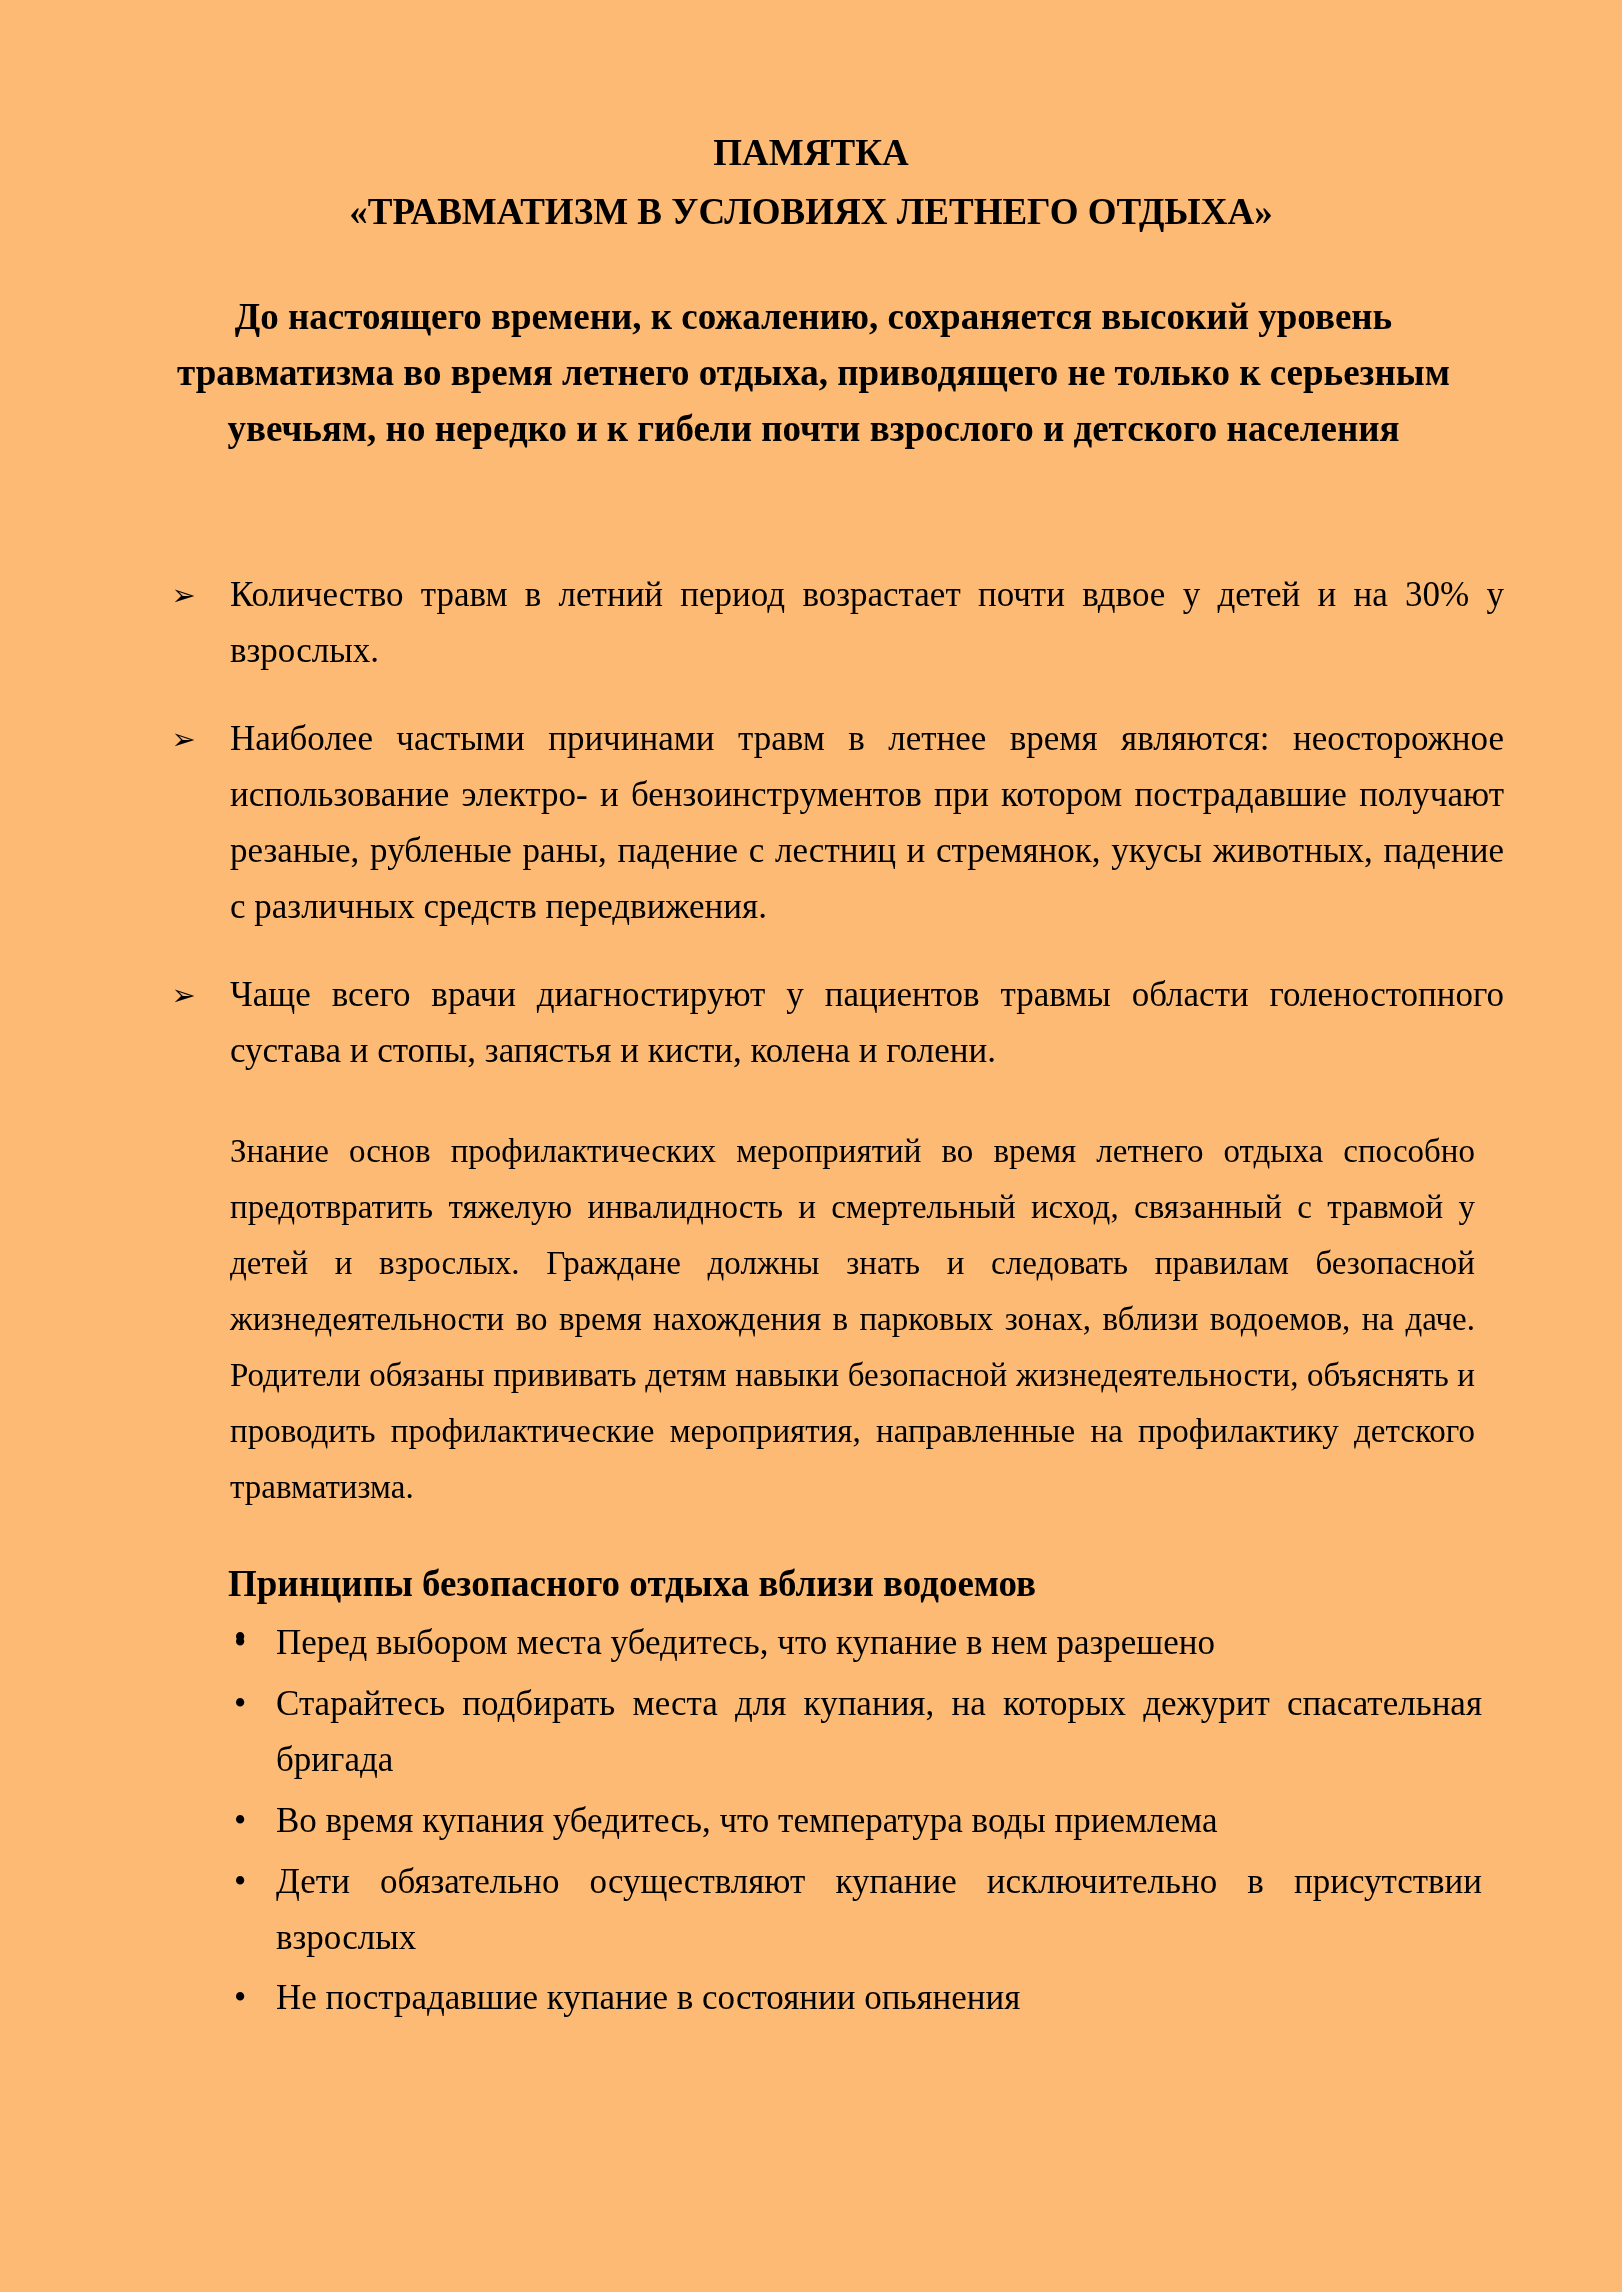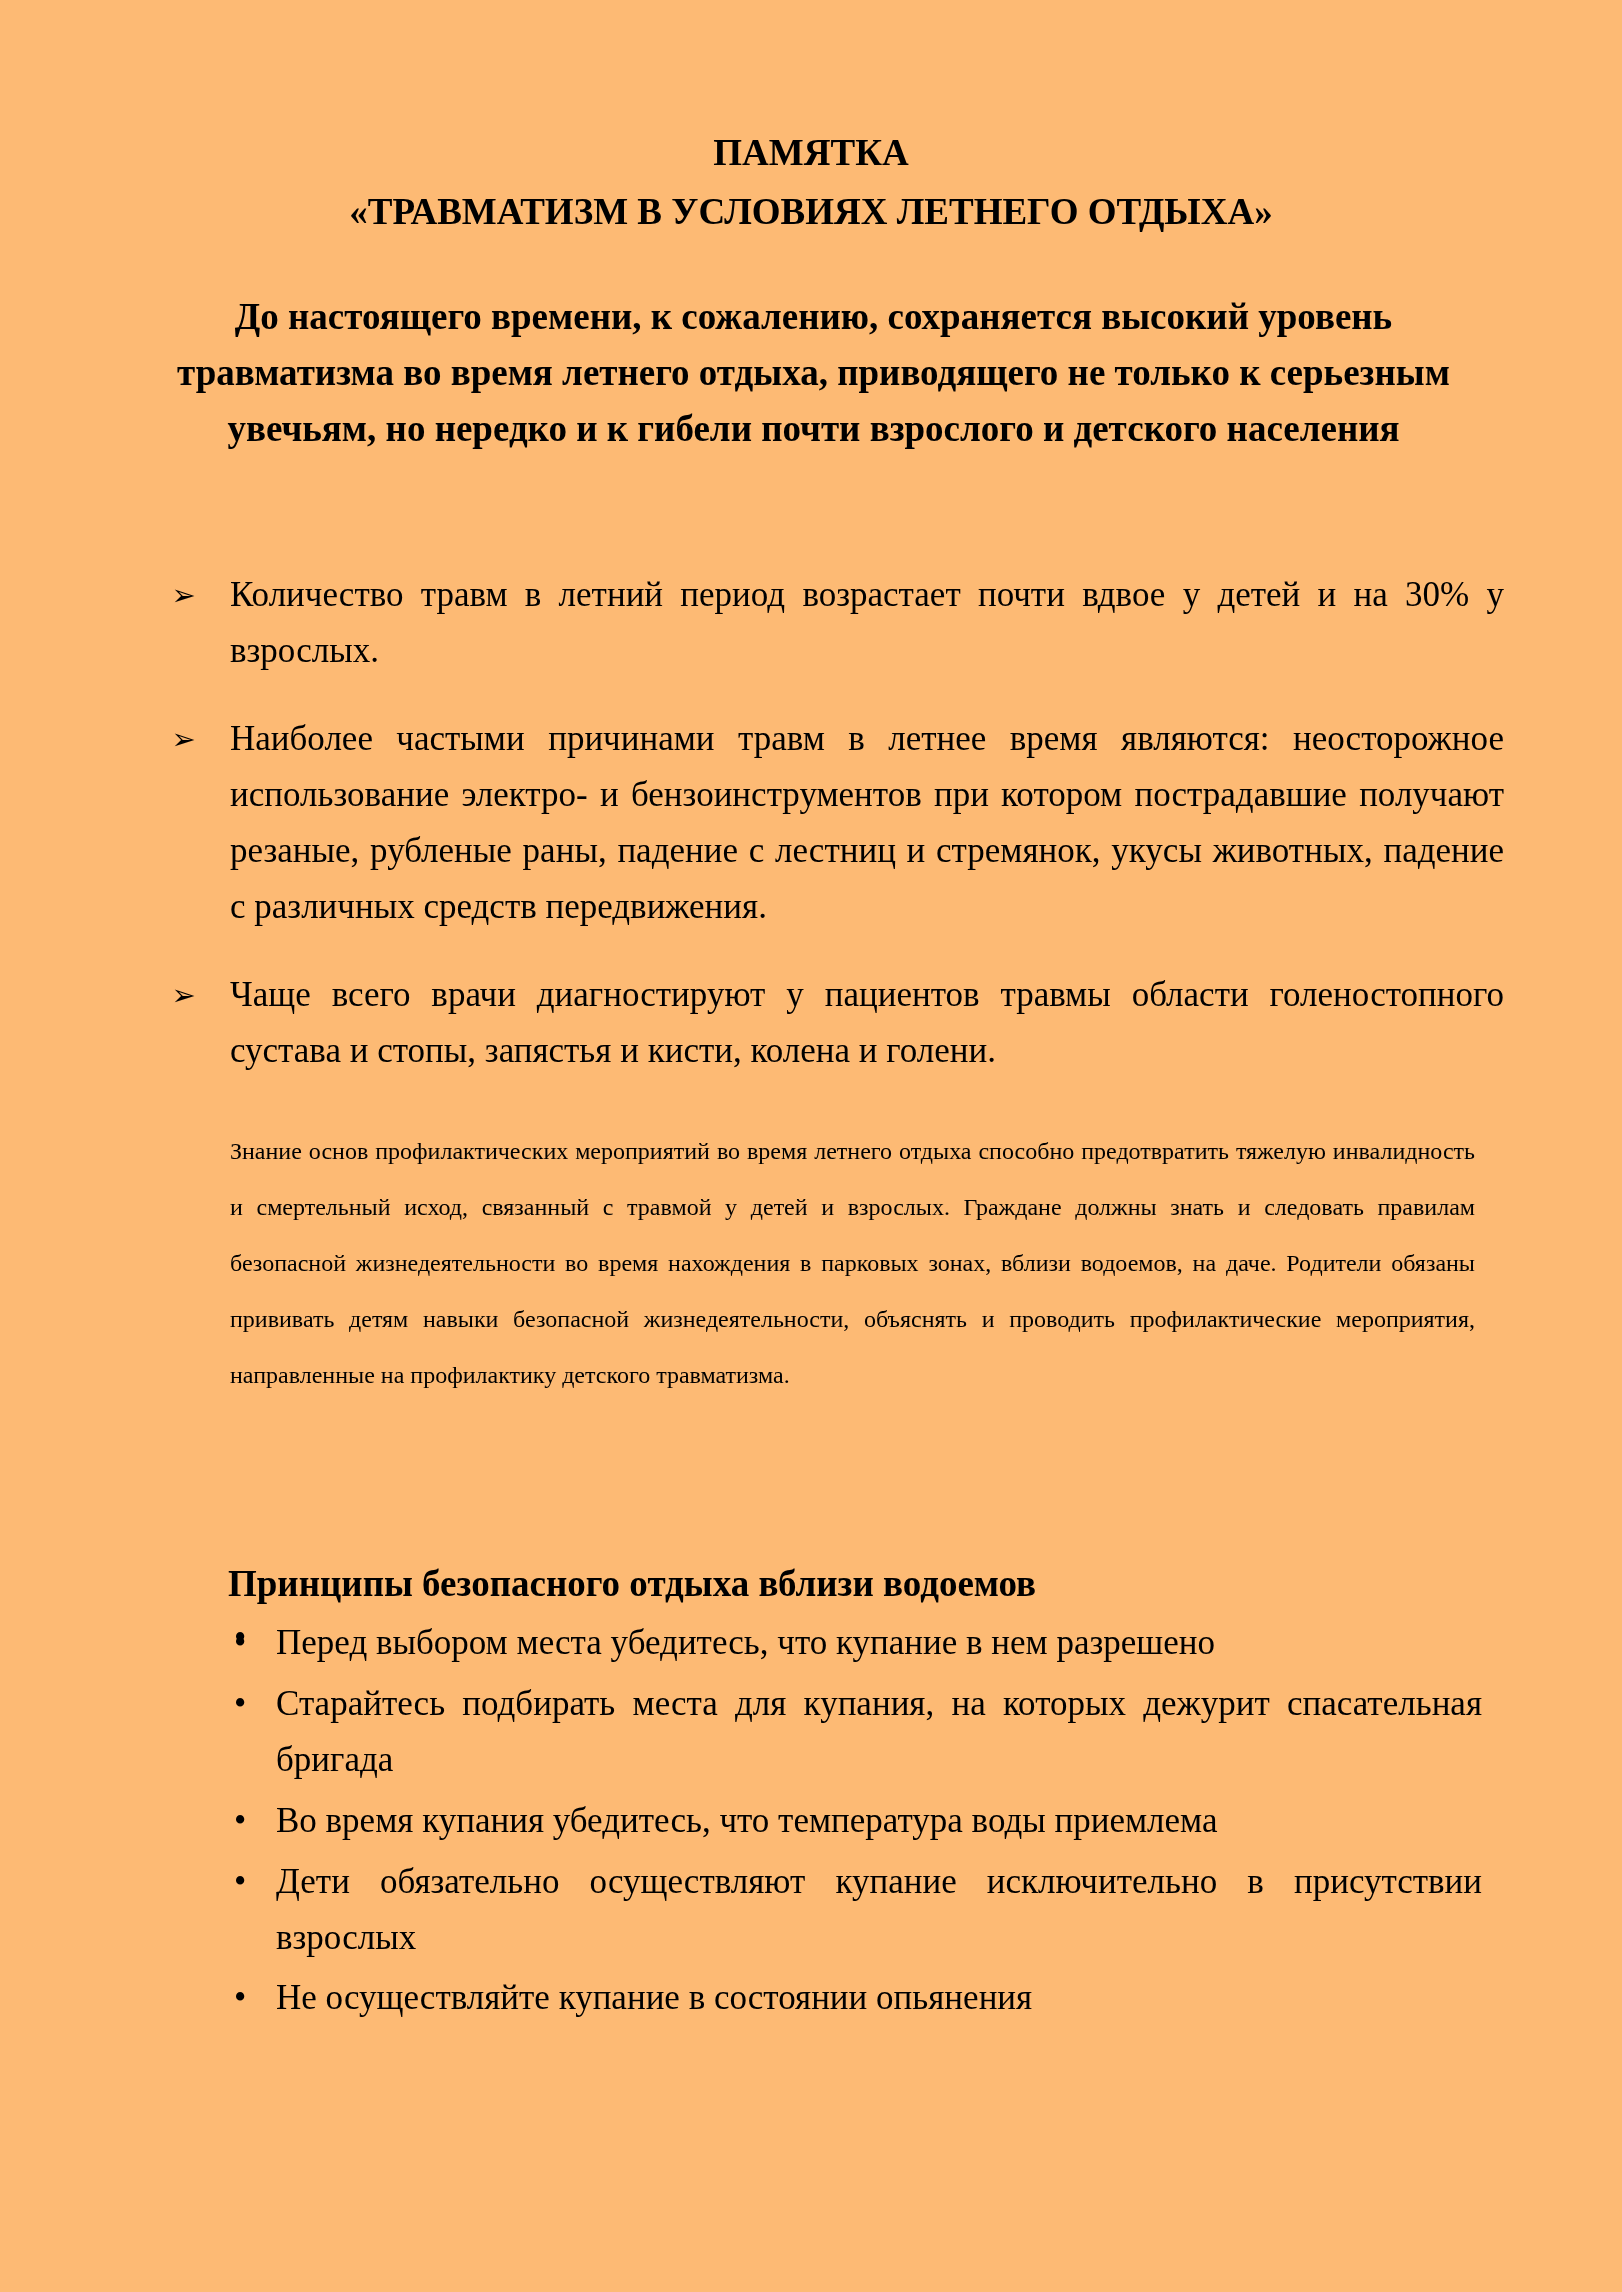--- a/index.html
+++ b/index.html
@@ -44,21 +44,21 @@
     text-align-last: left;
   }
   .arrow-marker {
     position: absolute; left: 19.6px; top: 0;
     font-family: "DejaVu Sans", sans-serif;
     font-size: 29px; line-height: 56px;
   }
   
   .body-paragraph {
     position: absolute; top: 1123px; left: 230px; width: 1245px;
-    font-size: 24px; line-height: 56px;
+    font-size: 33px; line-height: 56px;
     text-align: justify;
     text-align-last: left;
   }
   
   .section-heading {
     position: absolute; top: 1556px; left: 228px; width: 1274px;
     font-weight: bold;
     font-size: 37px; line-height: 56px;
   }
   
@@ -126,18 +126,18 @@
     <li>
       <span class="dot-marker">•</span>
       <span>Во время купания убедитесь, что температура воды приемлема</span>
     </li>
     <li>
       <span class="dot-marker">•</span>
       <span>Дети обязательно осуществляют купание исключительно в присутствии взрослых</span>
     </li>
     <li>
       <span class="dot-marker">•</span>
-      <span>Не осуществляйте купание в состоянии опьянения</span>
+      <span>Не пострадавшие купание в состоянии опьянения</span>
     </li>
   </ul>
 
 </div>
 
 
 </body></html>

